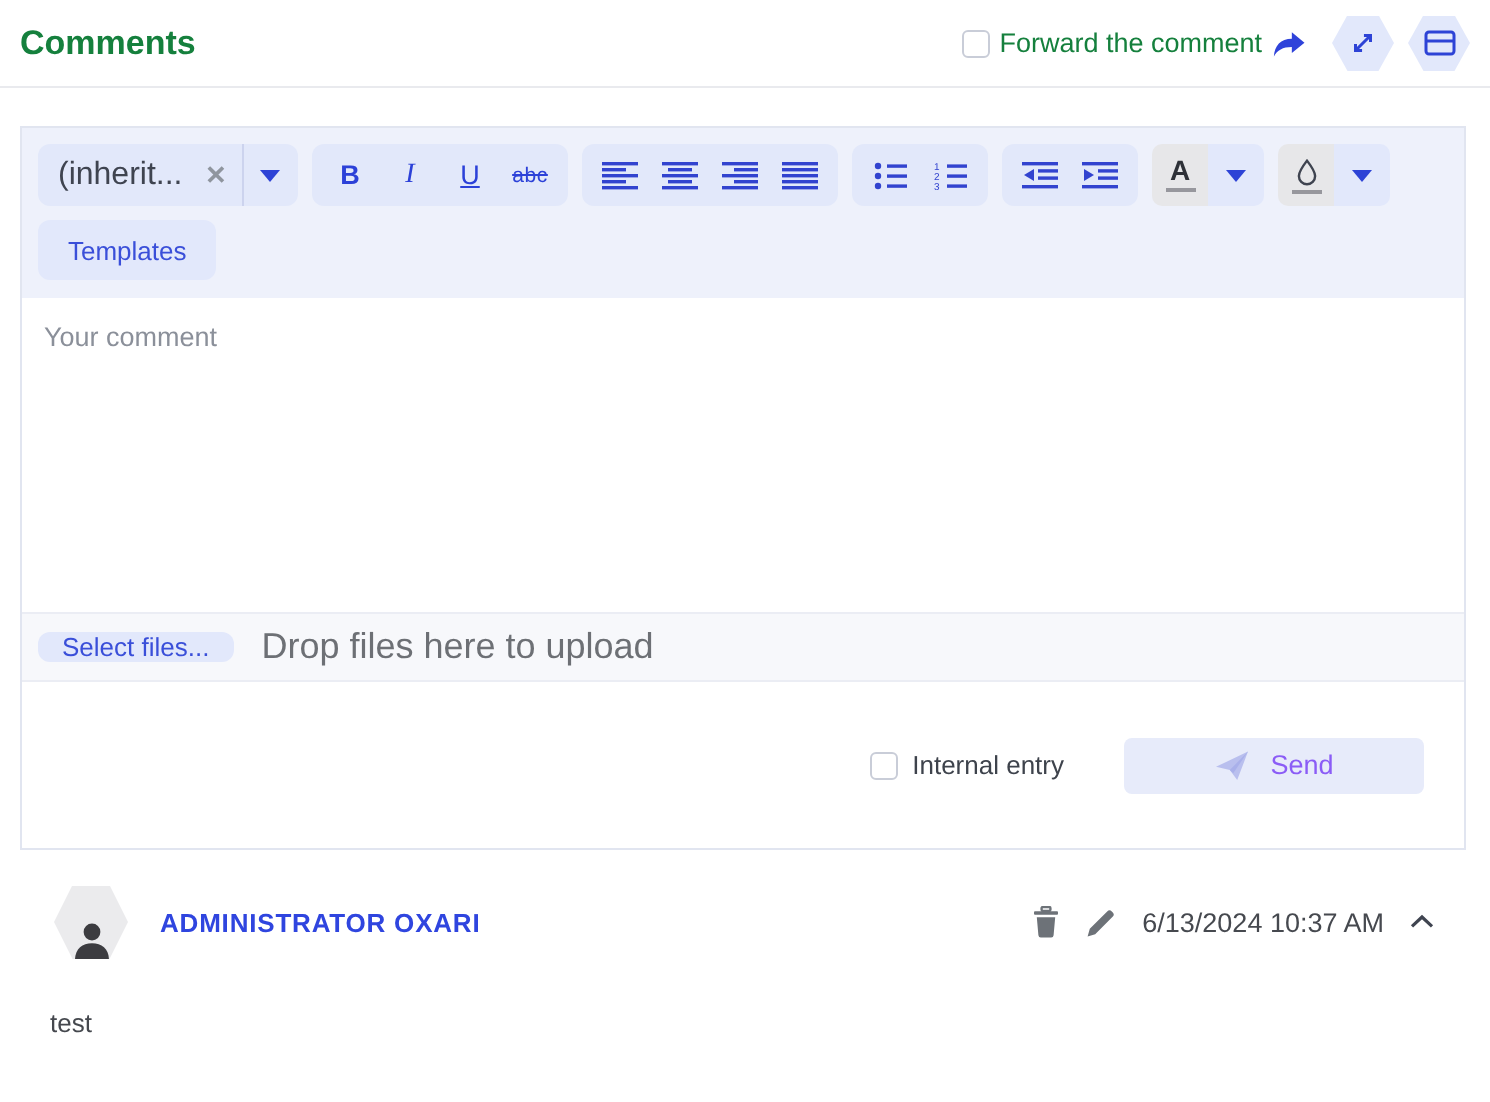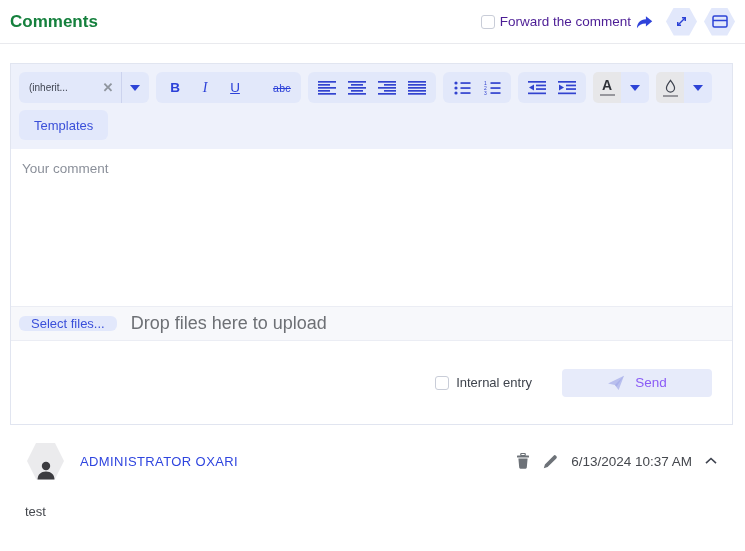--- a/index.html
+++ b/index.html
@@ -19,21 +19,21 @@
     padding: 0 10px;
     border-bottom: 1px solid #e9eaee;
   }
   .page-title {
     font-size: 17px; font-weight: bold; color: #15803d;
     flex: 1;
   }
   .header-right { display: flex; align-items: center; gap: 7px; }
   .forward-wrap {
     display: flex; align-items: center; gap: 5px;
-    color: #4c1d95; font-size: 13.5px; font-weight: 500;
+    color: #15803d; font-size: 13.5px; font-weight: 500;
     cursor: pointer; margin-right: 6px;
   }
   .checkbox {
     width: 14px; height: 14px; background: #fff;
     border: 1px solid #c9cdd8; border-radius: 3px; display: inline-block;
   }
   .hex-btn {
     width: 31px; height: 28px; border: none; cursor: pointer;
     background: #e2e8fb;
     clip-path: polygon(0 50%, 25% 0, 75% 0, 100% 50%, 75% 100%, 25% 100%);
@@ -54,25 +54,25 @@
     background: #e2e8fa; border-radius: 6px; height: 31px; padding: 0 4px;
   }
   .tb-btn {
     width: 30px; height: 31px; border: none; background: transparent;
     display: flex; align-items: center; justify-content: center;
     color: #2c41d8; cursor: pointer; padding: 0;
   }
   .glyph-b { font-weight: bold; font-size: 13.5px; }
   .glyph-i { font-family: "Liberation Serif", serif; font-style: italic; font-size: 14px; }
   .glyph-u { font-size: 13.5px; text-decoration: underline; }
-  .glyph-s { font-size: 10.5px; text-decoration: line-through; letter-spacing: 0.3px; margin-left: 17px; }
+  .glyph-s { font-size: 10.5px; text-decoration: line-through; letter-spacing: 0.3px; }
 
   .font-group { padding: 0; width: 130px; }
   .font-name {
-    width: 76px; padding-left: 10px; font-size: 10px; color: #3f4450;
+    width: 76px; padding-left: 10px; font-size: 16px; color: #3f4450;
     white-space: nowrap; overflow: hidden; cursor: default;
   }
   .clear-x {
     width: 26px; text-align: center; color: #8f959e; font-size: 13px;
     font-weight: bold; cursor: pointer;
   }
   .vsep { width: 1px; height: 31px; background: #ccd3ee; }
   .caret {
     width: 0; height: 0; display: inline-block;
     border-left: 5px solid transparent; border-right: 5px solid transparent;
@@ -134,21 +134,21 @@
   .comment-row {
     position: absolute; top: 442px; left: 27px; right: 28px; height: 38px;
     display: flex; align-items: center; gap: 16px;
   }
   .avatar {
     width: 37px; height: 37px; background: #ebebed; flex: 0 0 auto;
     clip-path: polygon(0 50%, 25% 0, 75% 0, 100% 50%, 75% 100%, 25% 100%);
     display: flex; align-items: flex-end; justify-content: center; overflow: hidden;
   }
   .author {
-    color: #2f45df; font-size: 13px; font-weight: 400; letter-spacing: 0.4px;
+    color: #2f45df; font-size: 13px; font-weight: 700; letter-spacing: 0.4px;
     text-decoration: none; cursor: pointer;
   }
   .row-right { margin-left: auto; display: flex; align-items: center; gap: 13px; justify-content: space-between; }
   .icon-btn { border: none; background: transparent; padding: 0; cursor: pointer; display: flex; align-items: center; }
   .timestamp { color: #46494f; font-size: 13.5px; }
   .comment-body { position: absolute; top: 504px; left: 25px; font-size: 13px; color: #45484e; }
 </style>
 </head>
 <body>
 

